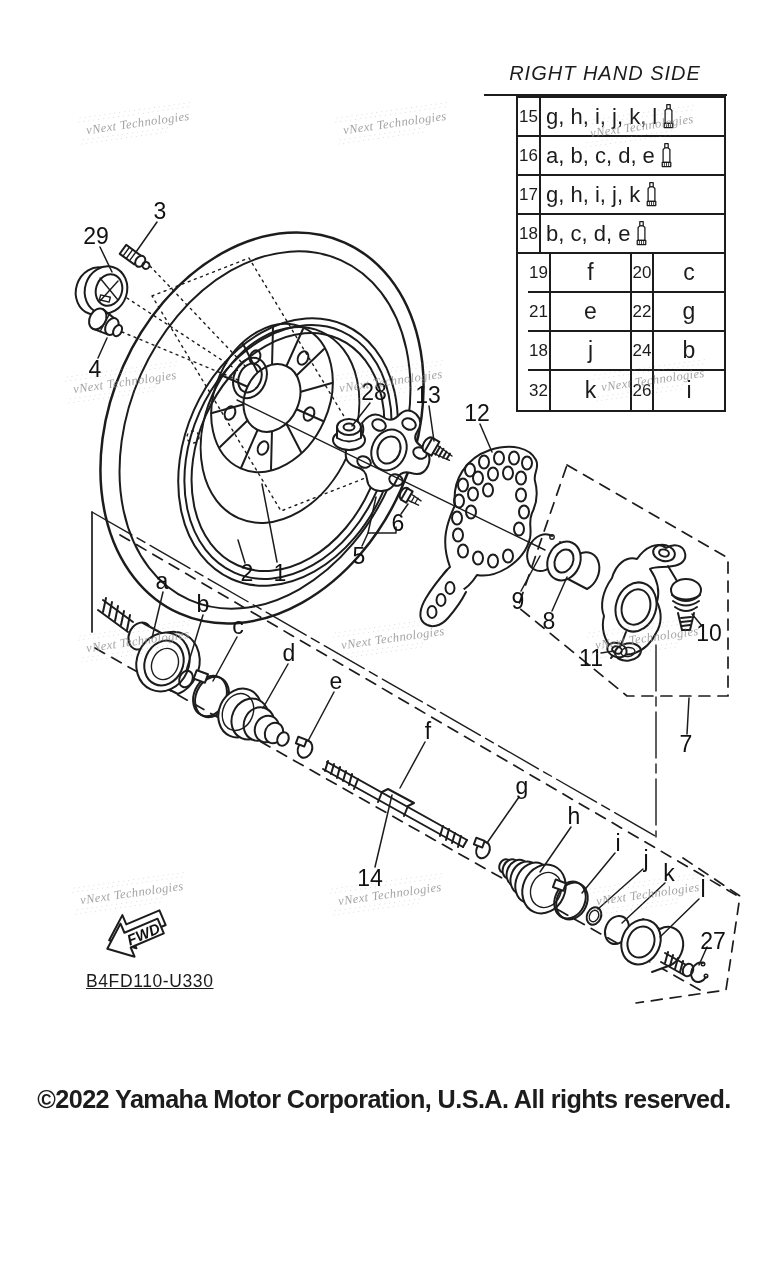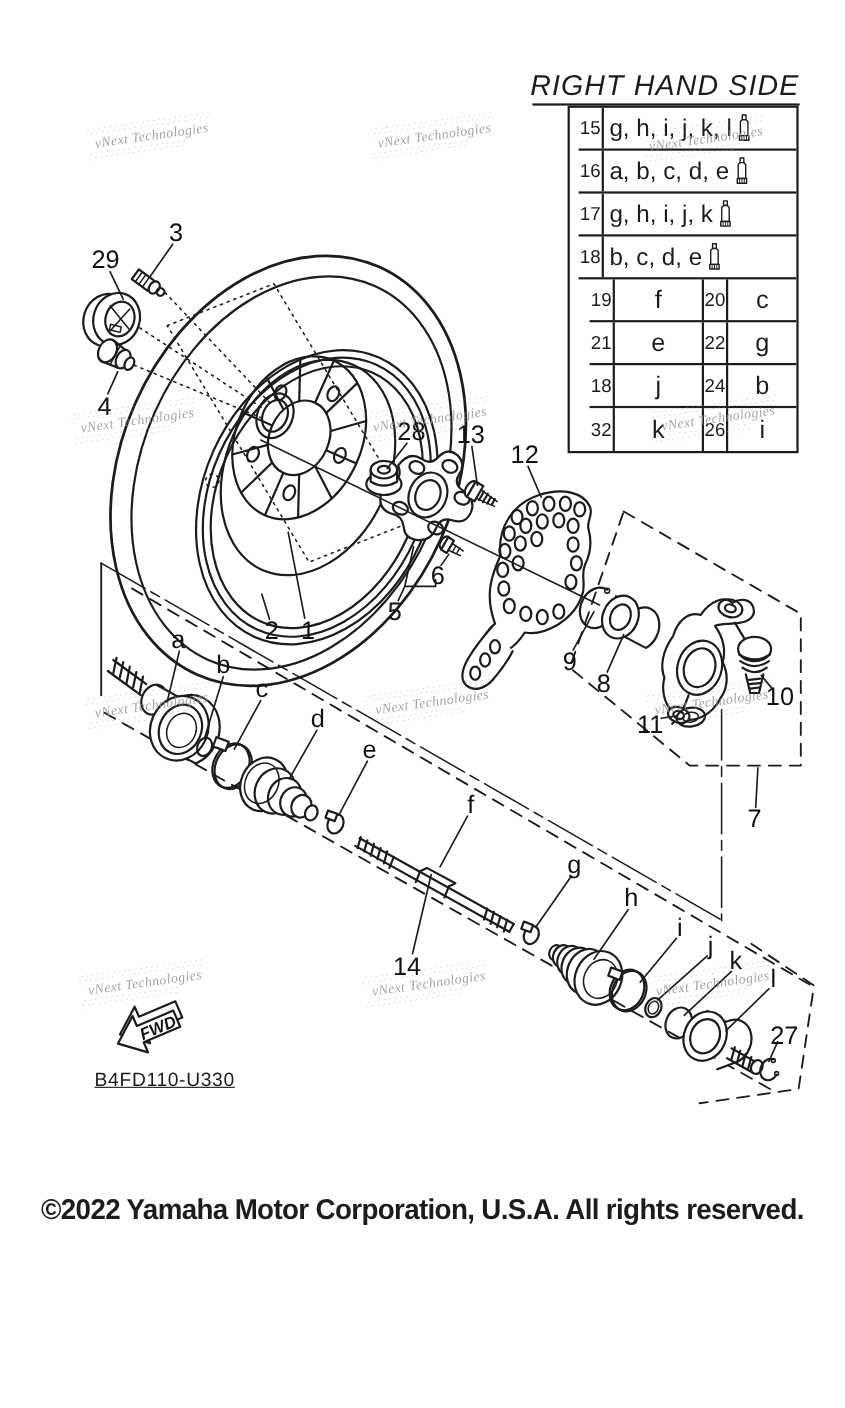--- a/index.html
+++ b/index.html
@@ -1,27 +1,27 @@
 <!DOCTYPE html>
 <html><head>
 <meta charset="utf-8">
 <style>
   html,body{margin:0;padding:0;background:#fff;}
   #page{position:relative;width:768px;height:1280px;background:#fff;overflow:hidden;
         font-family:"Liberation Sans",sans-serif;color:#1c1c1c;}
 
   
   #rhs-title{position:absolute;left:482px;top:62px;width:246px;height:32px;
-    font-size:26px;font-style:italic;letter-spacing:1px;white-space:nowrap;
-    font-weight:500;}
+    font-size:20px;font-style:italic;letter-spacing:1px;white-space:nowrap;
+    text-align:center;font-weight:500;}
   #title-rule{position:absolute;left:484px;top:94px;width:243px;height:0;
     border-top:2.4px solid #1c1c1c;}
   #parts-table{position:absolute;left:516px;top:96px;width:210px;height:316px;
     border:2.2px solid #1c1c1c;box-sizing:border-box;display:grid;
-    grid-template-rows:repeat(8,1fr);padding-left:8px;}
+    grid-template-rows:repeat(8,1fr);}
   .prow{display:grid;border-bottom:2.2px solid #1c1c1c;box-sizing:border-box;}
   .prow:last-child{border-bottom:none;}
   .prow.single{grid-template-columns:23px 1fr;}
   .prow.double{grid-template-columns:23px 81px 22px 1fr;margin-left:10px;}
   .pcell{display:flex;align-items:center;justify-content:center;
     border-right:2.2px solid #1c1c1c;box-sizing:border-box;overflow:hidden;}
   .pcell:last-child{border-right:none;}
   .pnum{font-size:17px;}
   .pletters{font-size:22px;justify-content:flex-start;padding-left:5px;gap:3px;}
   .pletter{font-size:23px;}

